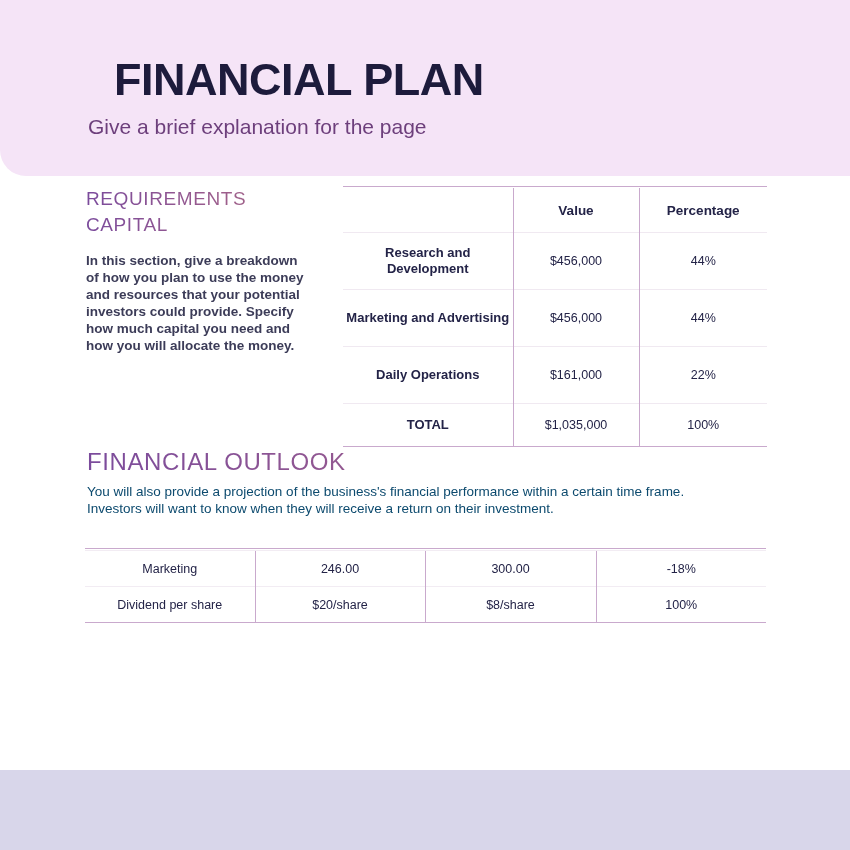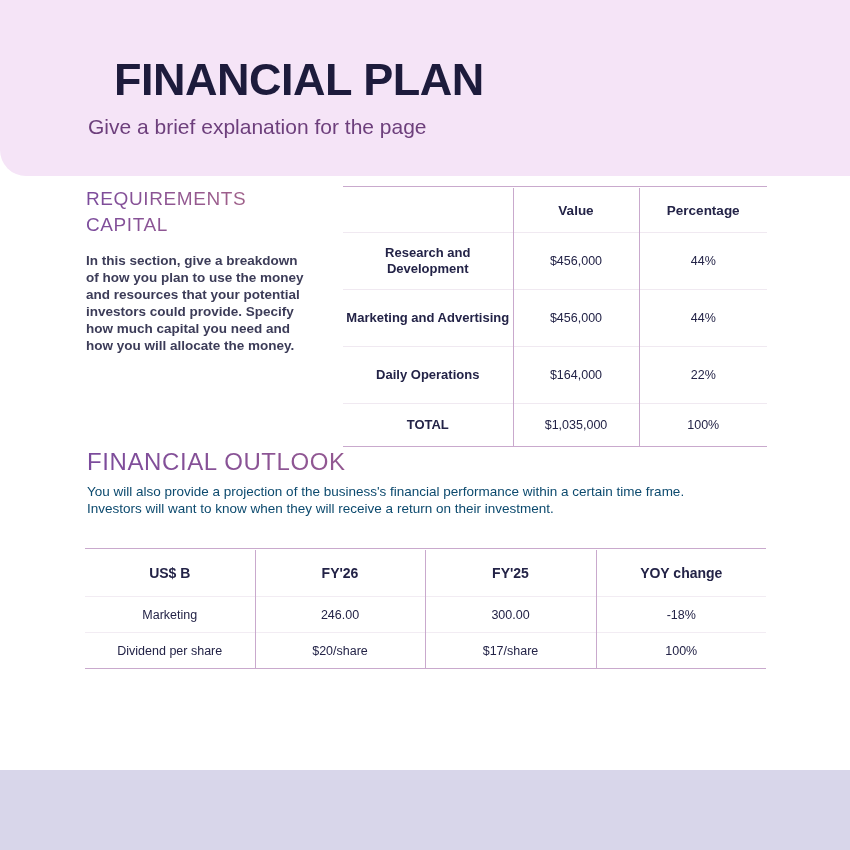--- a/index.html
+++ b/index.html
@@ -225,21 +225,21 @@
       <td class="val-cell vsep">$456,000</td>
       <td class="val-cell vsep">44%</td>
     </tr>
     <tr class="rowline">
       <td class="label-cell">Marketing and Advertising</td>
       <td class="val-cell vsep">$456,000</td>
       <td class="val-cell vsep">44%</td>
     </tr>
     <tr class="rowline">
       <td class="label-cell">Daily Operations</td>
-      <td class="val-cell vsep">$164,000</td>
+      <td class="val-cell vsep">$161,000</td>
       <td class="val-cell vsep">22%</td>
     </tr>
     <tr class="rowline total-row">
       <td class="label-cell">TOTAL</td>
       <td class="val-cell vsep">$1,035,000</td>
       <td class="val-cell vsep">100%</td>
     </tr>
     <tr class="rule-bottom">
       <td class="hrule"></td>
       <td class="hrule"></td>
@@ -260,36 +260,30 @@
     <col style="width:171px">
     <col style="width:170px">
   </colgroup>
   <tbody>
     <tr class="rule-top">
       <td class="hrule"></td>
       <td class="hrule"></td>
       <td class="hrule"></td>
       <td class="hrule"></td>
     </tr>
-    <tr>
-      <td class="hdr-cell">US$ B</td>
-      <td class="hdr-cell vsep">FY'26</td>
-      <td class="hdr-cell vsep">FY'25</td>
-      <td class="hdr-cell vsep">YOY change</td>
-    </tr>
     <tr class="rowline">
       <td class="body-cell">Marketing</td>
       <td class="body-cell vsep">246.00</td>
       <td class="body-cell vsep">300.00</td>
       <td class="body-cell vsep">-18%</td>
     </tr>
     <tr class="rowline">
       <td class="body-cell">Dividend per share</td>
       <td class="body-cell vsep">$20/share</td>
-      <td class="body-cell vsep">$17/share</td>
+      <td class="body-cell vsep">$8/share</td>
       <td class="body-cell vsep">100%</td>
     </tr>
     <tr class="rule-bottom">
       <td class="hrule"></td>
       <td class="hrule"></td>
       <td class="hrule"></td>
       <td class="hrule"></td>
     </tr>
   </tbody>
 </table>

